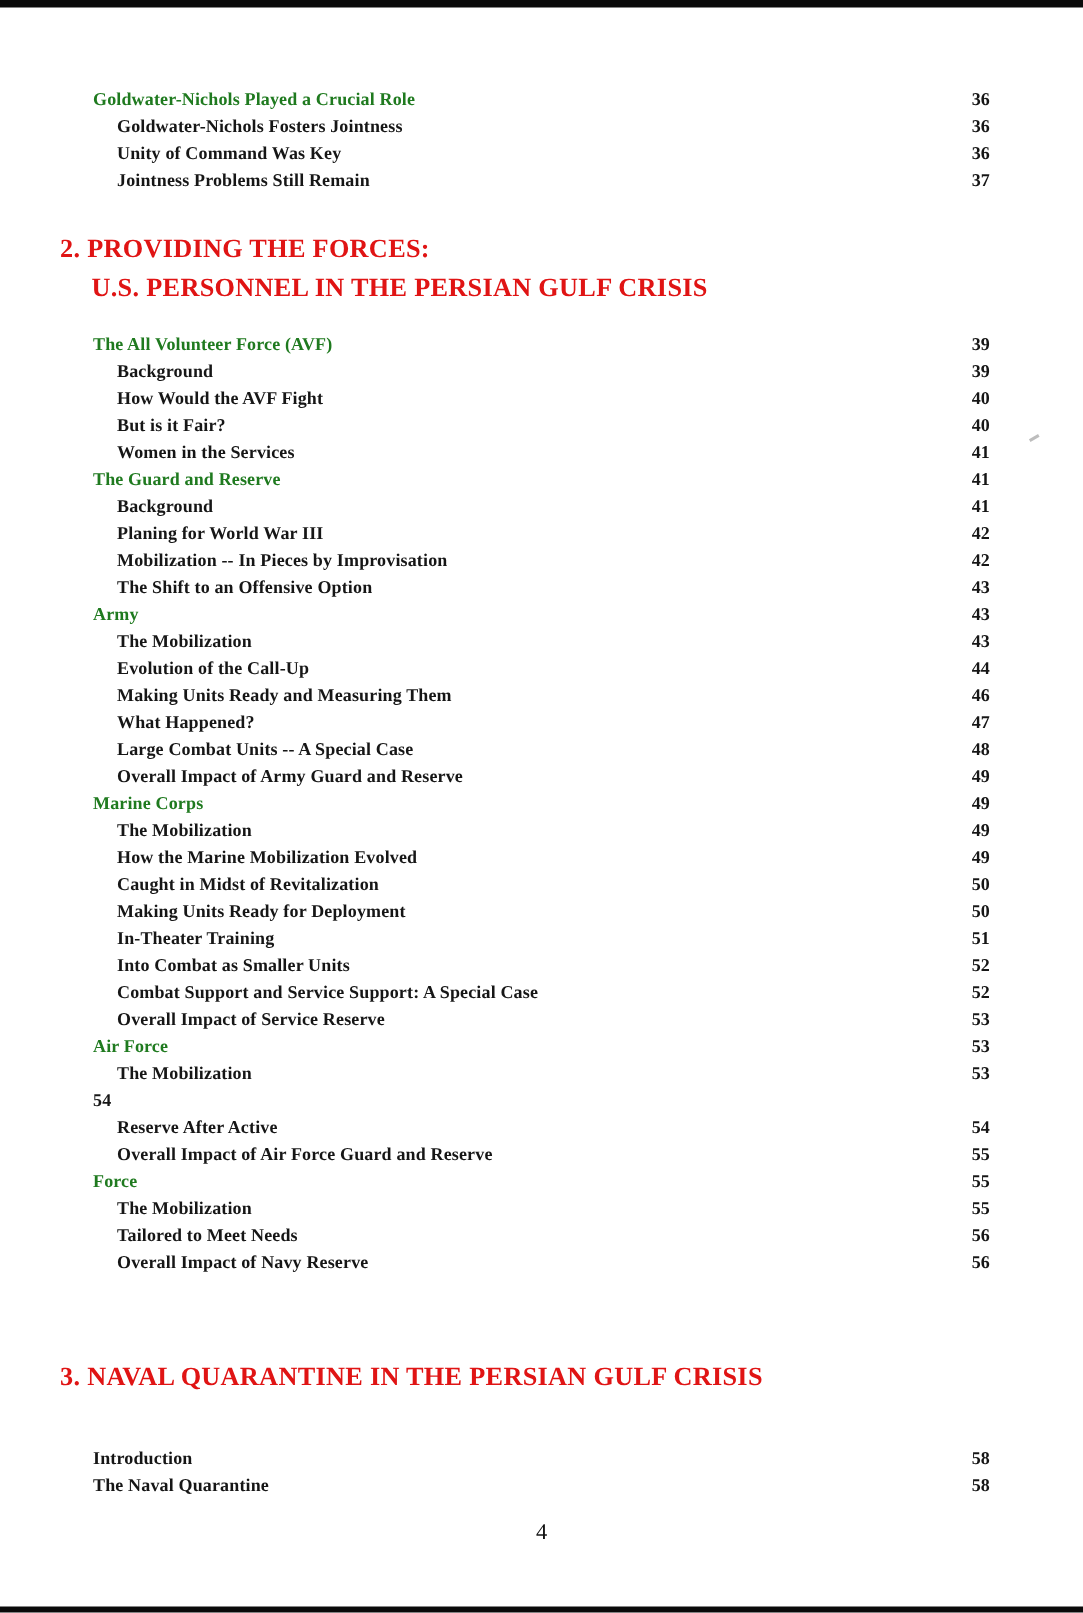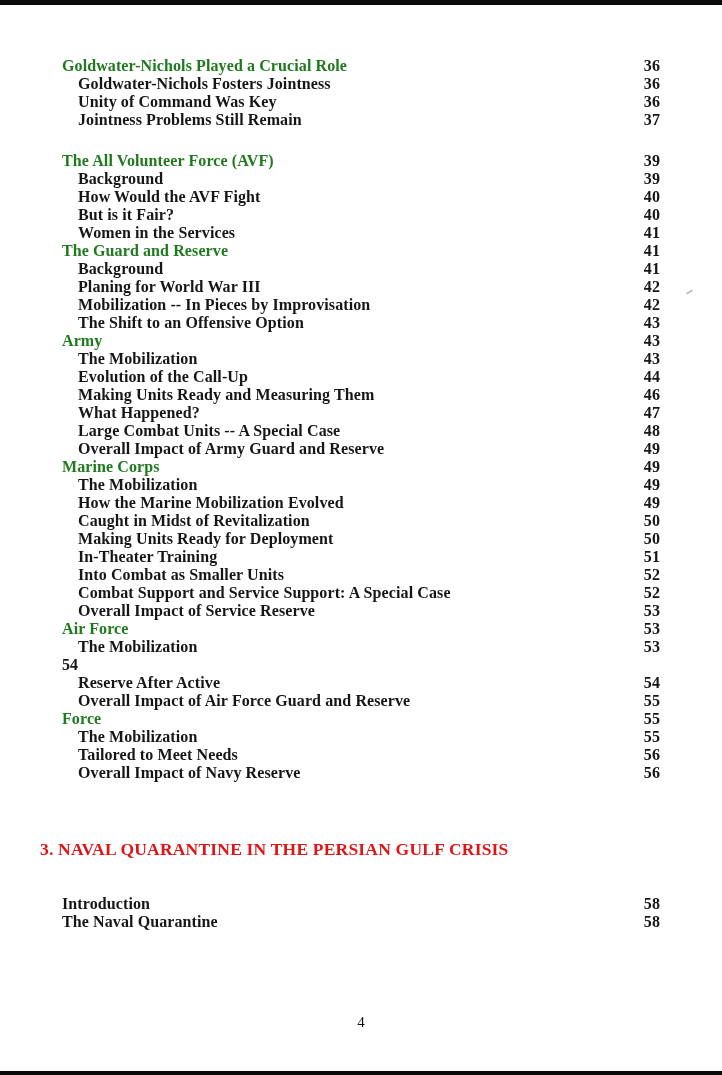--- a/index.html
+++ b/index.html
@@ -13,21 +13,21 @@
   .scan-edge { position: absolute; left: 0; width: 722px; background: #0a0a0a; }
   .scan-edge-top { top: 0; height: 5px; }
   .scan-edge-bottom { bottom: 0; height: 4px; }
   .scan-artifact {
     position: absolute; top: 291px; left: 686px;
     width: 7px; height: 2px; background: #bdbdbd; transform: rotate(-30deg);
   }
   .toc { position: absolute; top: 57px; left: 62px; width: 598px; }
   .toc-row {
     display: flex; justify-content: space-between; align-items: baseline;
-    font-size: 16px; font-weight: bold; line-height: 18px;
+    font-size: 12px; font-weight: bold; line-height: 18px;
     color: var(--entry-text, #161616); letter-spacing: 0.1px; gap: 23px;
   }
   .toc-row .toc-title { white-space: nowrap; }
   .toc-row.sub .toc-title { padding-left: 16px; }
   .toc-row.section .toc-title { color: var(--section-heading, #1f7a1f); }
   .toc-page { font-weight: bold; }
   .chapter-heading {
     margin-left: -22px;
     color: var(--chapter-heading, #e01414);
     font-size: 17.5px; line-height: 26px; font-weight: bold; letter-spacing: 0.2px;
@@ -58,20 +58,22 @@
       <div class="toc-row sub">
         <span class="toc-title">Unity of Command Was Key</span>
         <span class="toc-page">36</span>
       </div>
       <div class="toc-row sub">
         <span class="toc-title">Jointness Problems Still Remain</span>
         <span class="toc-page">37</span>
       </div>
     </div>
     <div class="chapter-heading">
+      <div class="chapter-line">2. PROVIDING THE FORCES:</div>
+      <div class="chapter-line">U.S. PERSONNEL IN THE PERSIAN GULF CRISIS</div>
     </div>
     <div class="entries">
       <div class="toc-row section">
         <span class="toc-title">The All Volunteer Force (AVF)</span>
         <span class="toc-page">39</span>
       </div>
       <div class="toc-row sub">
         <span class="toc-title">Background</span>
         <span class="toc-page">39</span>
       </div>

